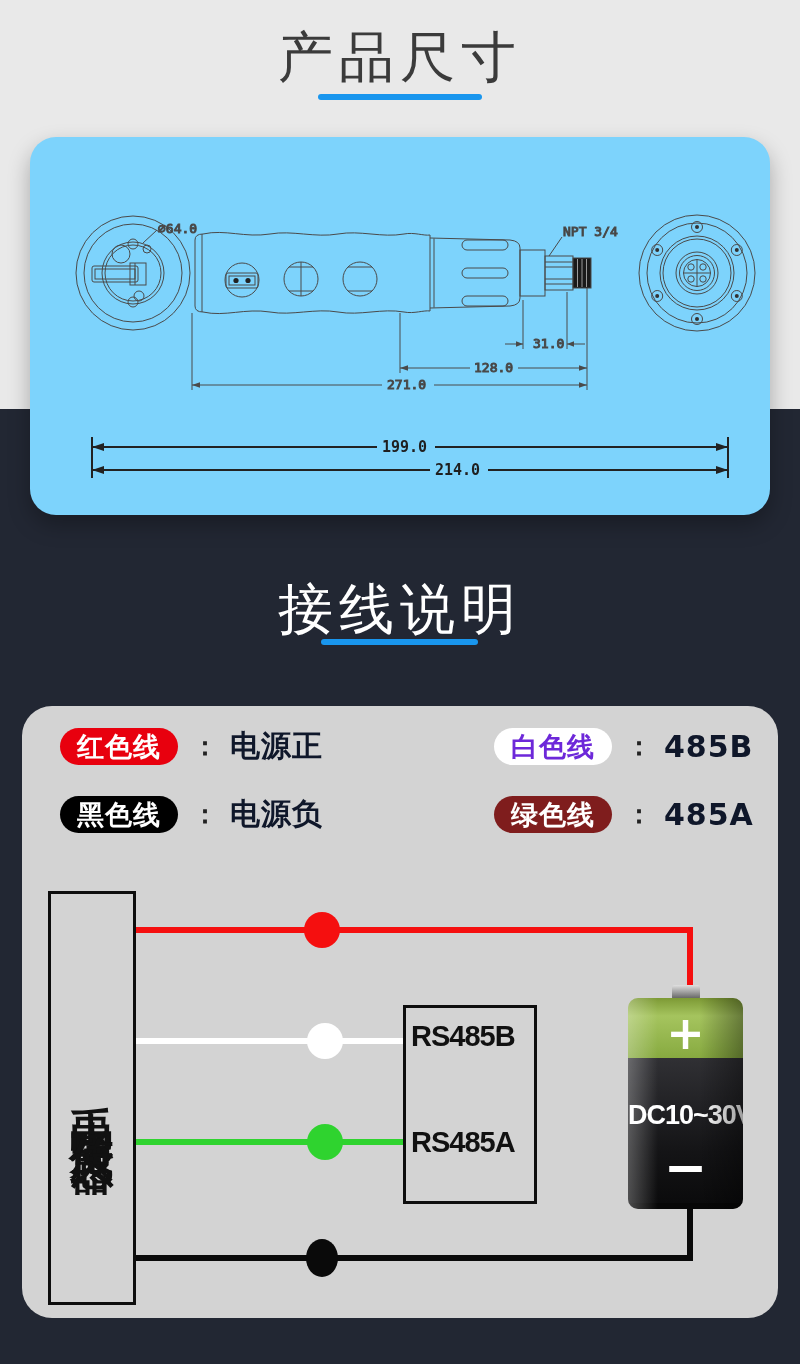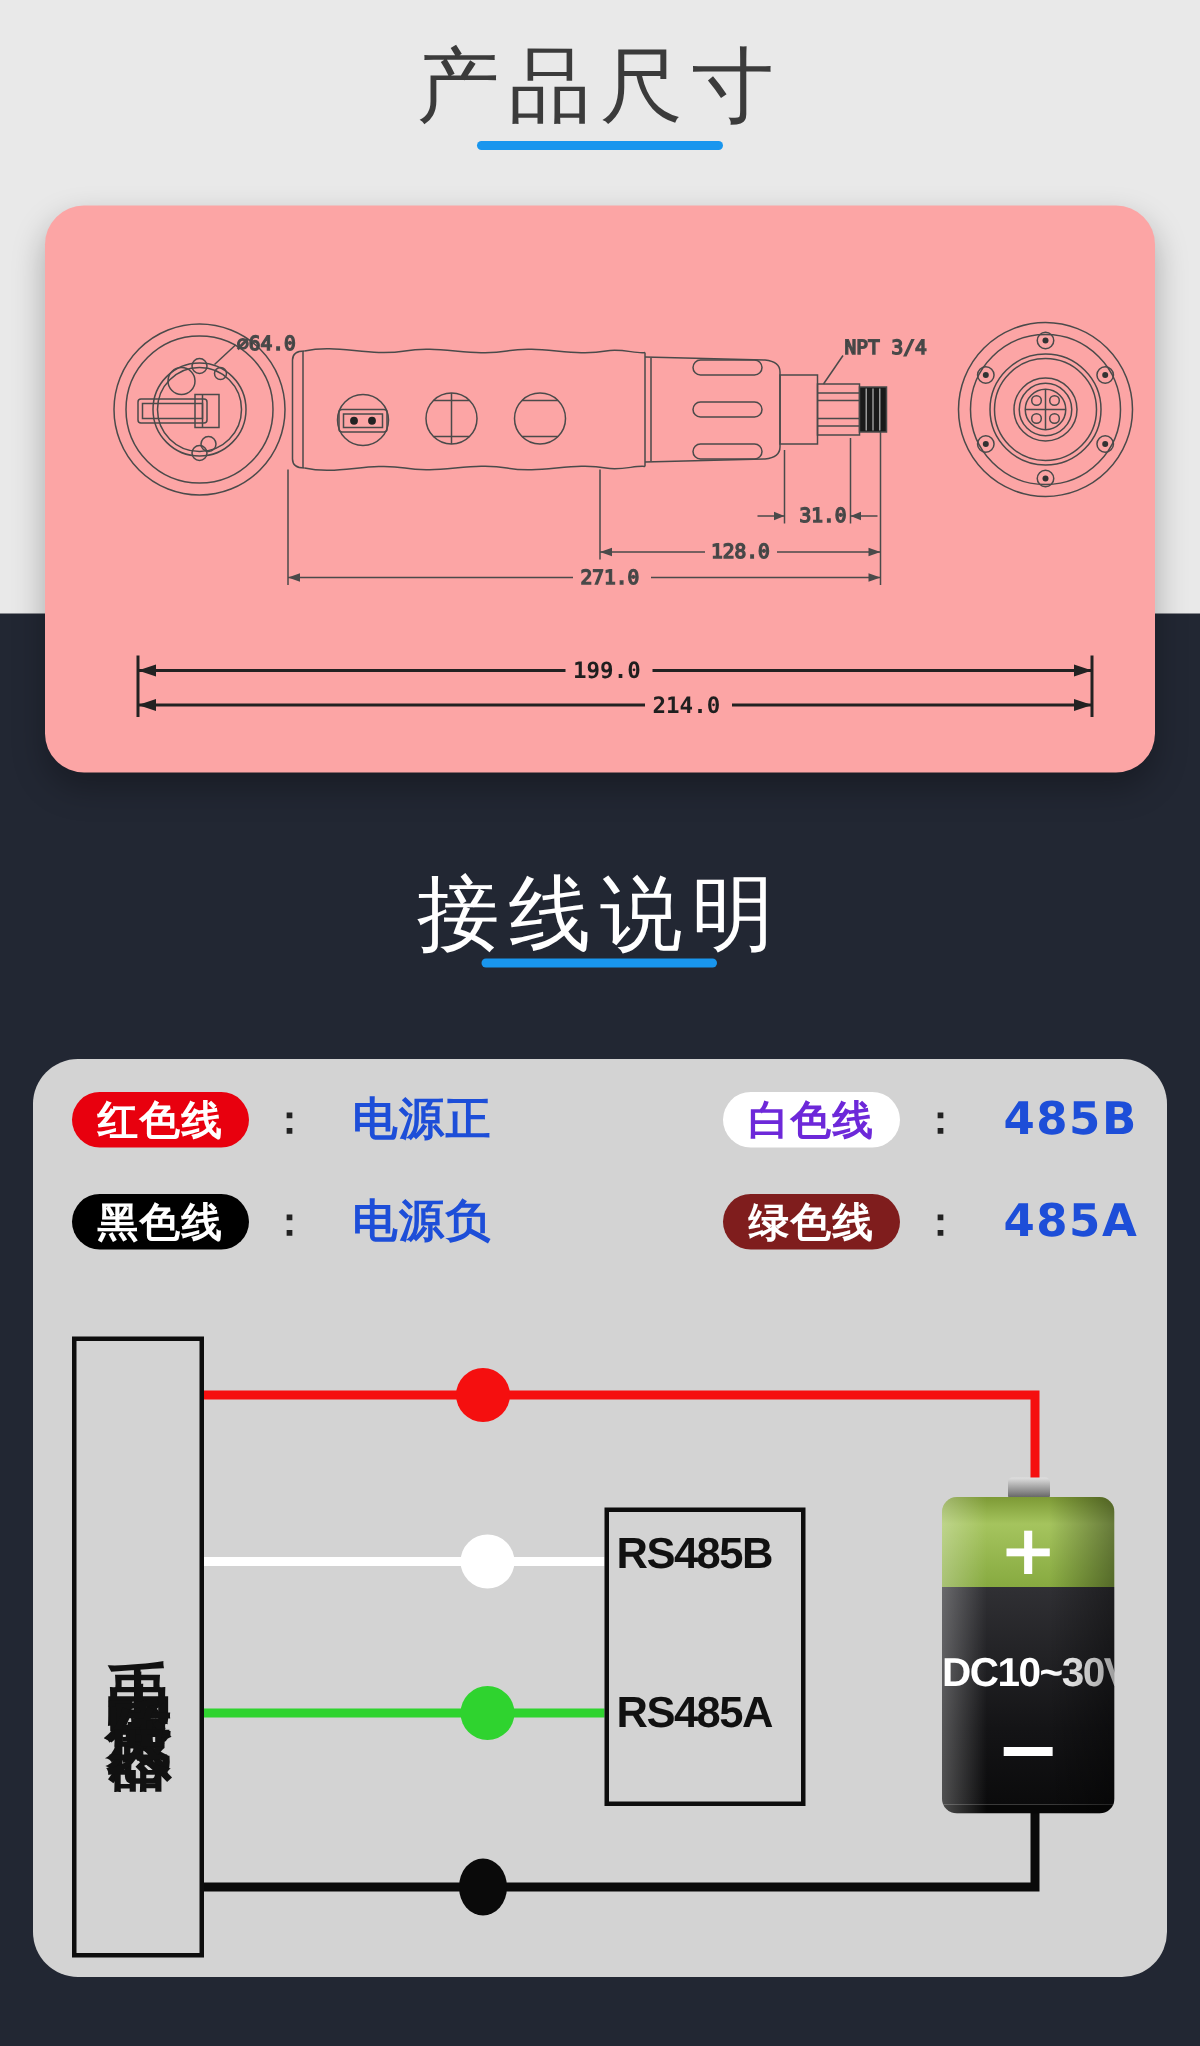--- a/index.html
+++ b/index.html
@@ -11,40 +11,40 @@
   .bg-light{position:absolute;left:0;top:0;width:800px;height:409px;background:#e9e9e9;}
   
   .sec-title{position:absolute;left:0;width:800px;text-align:center;
     font-size:55px;font-weight:normal;letter-spacing:6px;line-height:1.2;}
   .title-dim{top:24px;color:#3b3b3b;}
   .title-wire{top:566px;color:#ffffff;margin-top:10px;}
   .underline{position:absolute;height:6px;border-radius:3px;background:#1996ee;}
   .underline1{left:318px;top:94px;width:164px;}
   .underline2{left:321px;top:639px;width:157px;}
   
-  .card1{position:absolute;left:30px;top:137px;width:740px;height:378px;background:#fca5a5;
+  .card1{position:absolute;left:30px;top:137px;width:740px;height:378px;background:#7dd3fc;
     border-radius:26px;box-shadow:0 10px 22px rgba(0,0,0,0.28);}
   .card2{position:absolute;left:22px;top:706px;width:756px;height:612px;background:#d3d3d3;
     border-radius:30px;}
   
   .cad{position:absolute;left:0;top:0;}
   .cad text{font-family:"DejaVu Sans Mono","Liberation Mono",monospace;font-size:13px;fill:#3a3a3a;}
   .cad .big-dim{font-size:15px;font-weight:bold;fill:#1f1f1f;}
   
   .legend{position:absolute;left:0;top:20px;width:756px;display:grid;
-    grid-template-columns:434px auto;row-gap:27px;padding-left:26px;box-sizing:border-box;}
+    grid-template-columns:434px auto;row-gap:27px;padding-left:38px;box-sizing:border-box;}
   .legend-item{display:flex;align-items:center;}
   .pill{width:118px;height:37px;border-radius:19px;display:flex;align-items:center;justify-content:center;
     font-size:27px;font-weight:bold;letter-spacing:1px;}
   .pill-red{background:#e8000e;color:#fff;}
   .pill-black{background:#000;color:#fff;}
   .pill-white{background:#fff;color:#6d28d9;}
   .pill-green{background:#7f1d1d;color:#fff;}
   .colon{font-size:26px;font-weight:bold;color:#222;margin:0 12px 0 14px;}
-  .desc{font-size:30px;font-weight:bold;color:#1d4ed8;letter-spacing:1px;margin-left:17px;}
+  .desc{font-size:30px;font-weight:bold;color:#0f172a;letter-spacing:1px;}
   
   .wiring-svg{position:absolute;left:0;top:0;}
   .sensor-box{position:absolute;left:26px;top:185px;width:88px;height:414px;
     border:3px solid #0d0d0d;box-sizing:border-box;display:flex;align-items:center;justify-content:center;}
   .sensor-text{writing-mode:vertical-rl;text-orientation:upright;
     font-size:44px;font-weight:600;color:#111;letter-spacing:8px;line-height:1;}
   .rs485-box{position:absolute;left:381px;top:299px;width:134px;height:199px;
     border:3px solid #0d0d0d;box-sizing:border-box;}
   .rs485-label{position:absolute;left:5px;font-size:29px;font-weight:bold;color:#111;
     font-family:"Liberation Sans",sans-serif;letter-spacing:-1px;}

